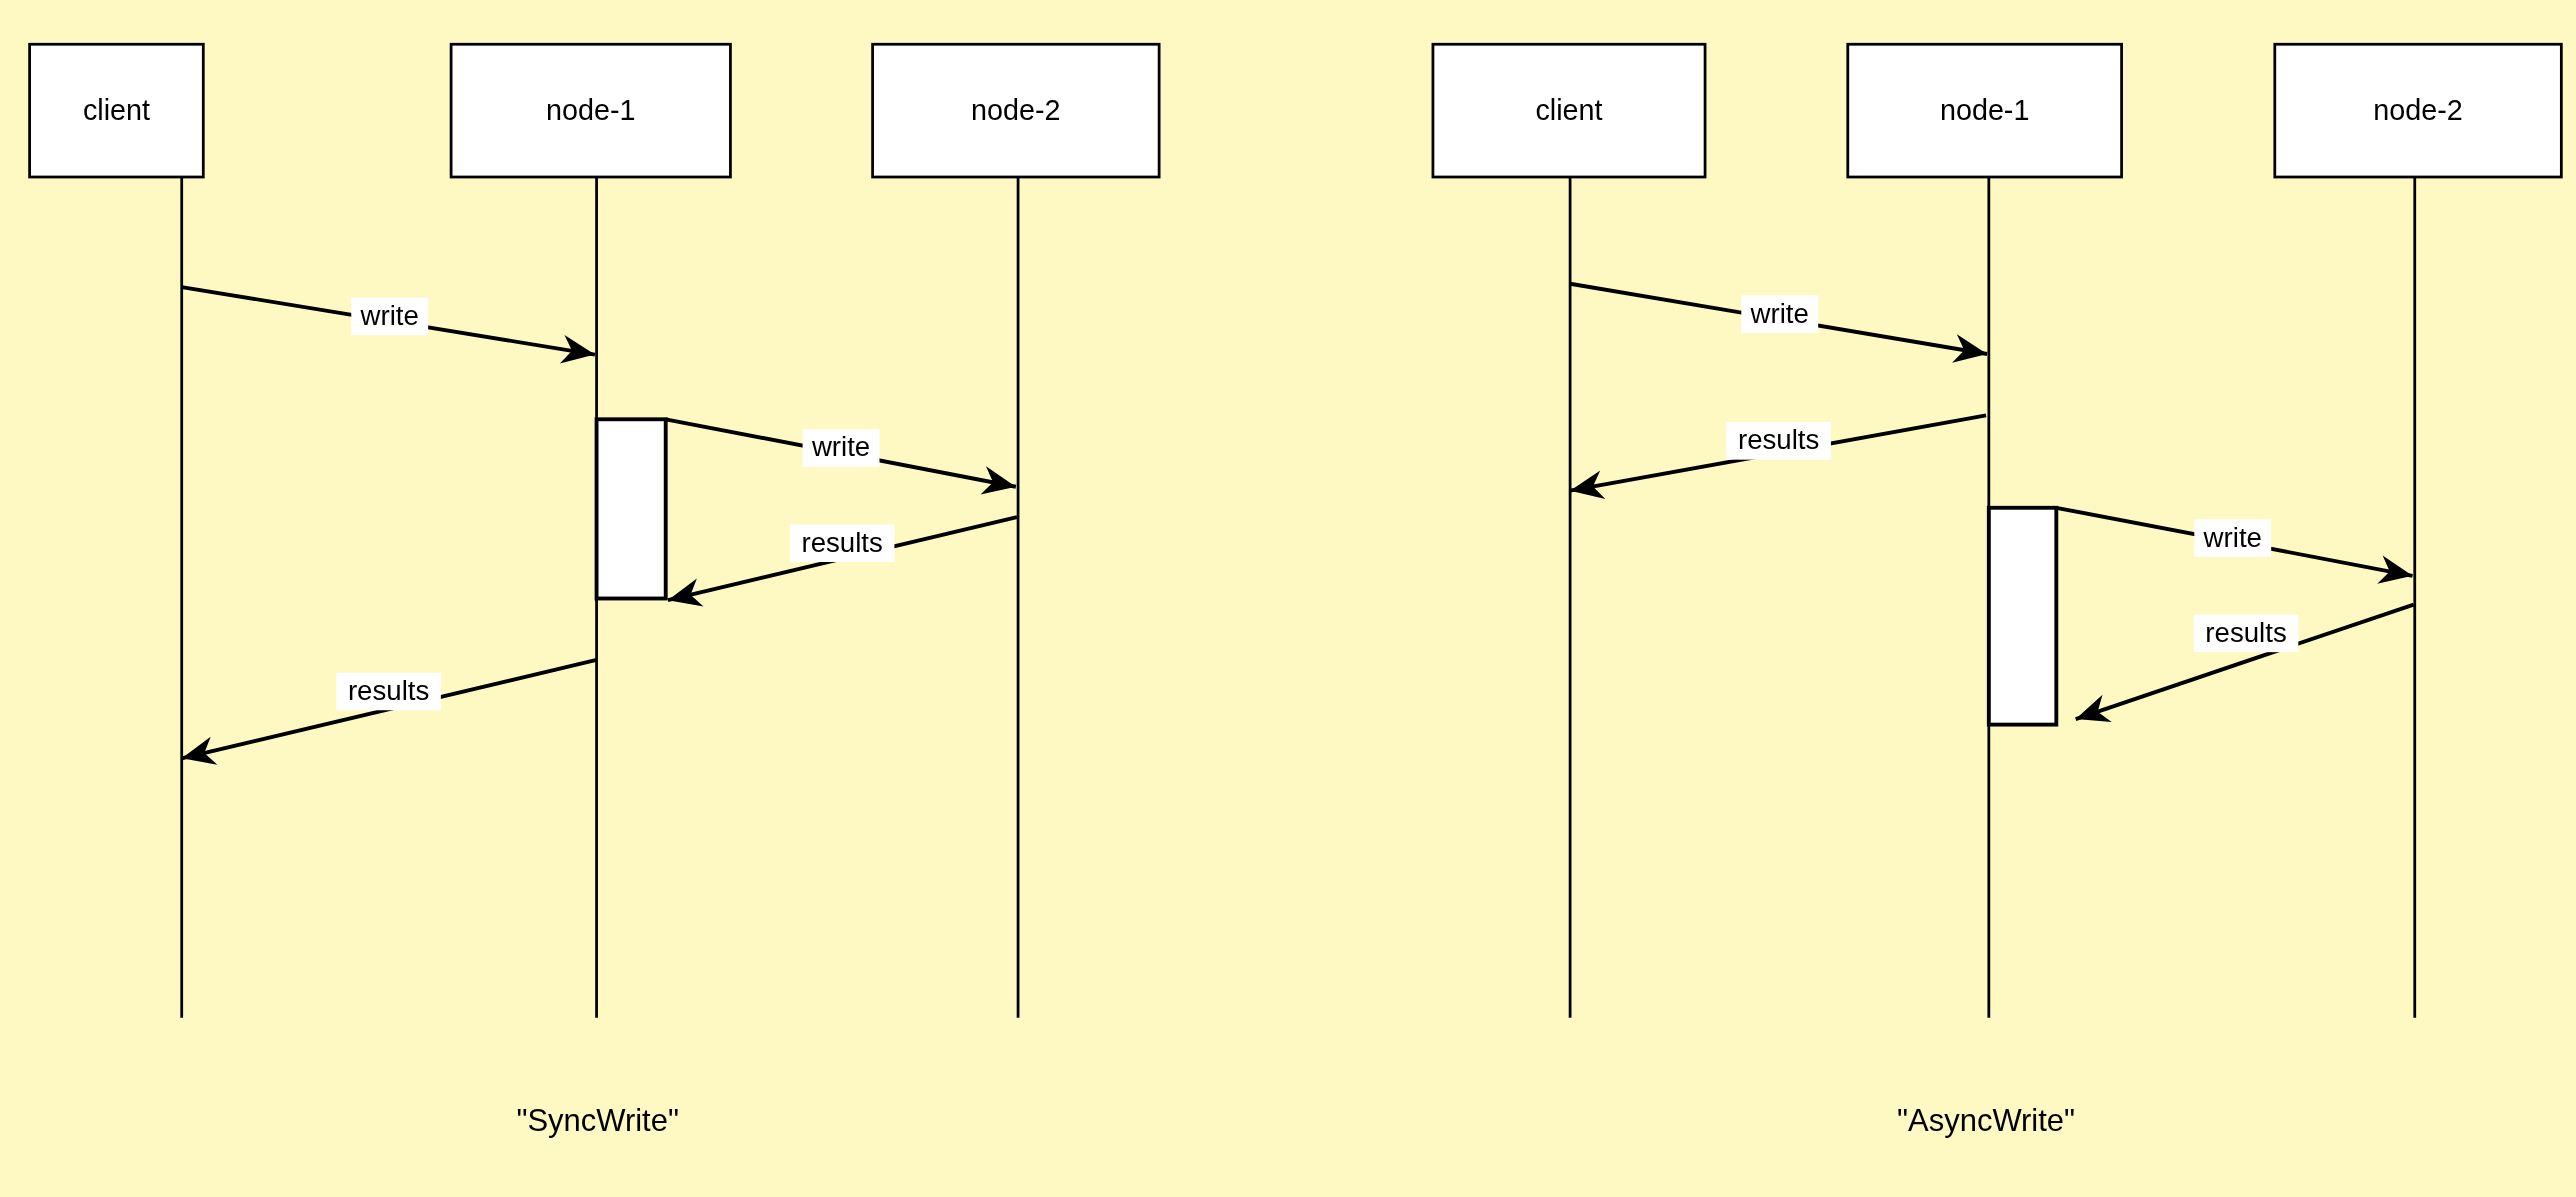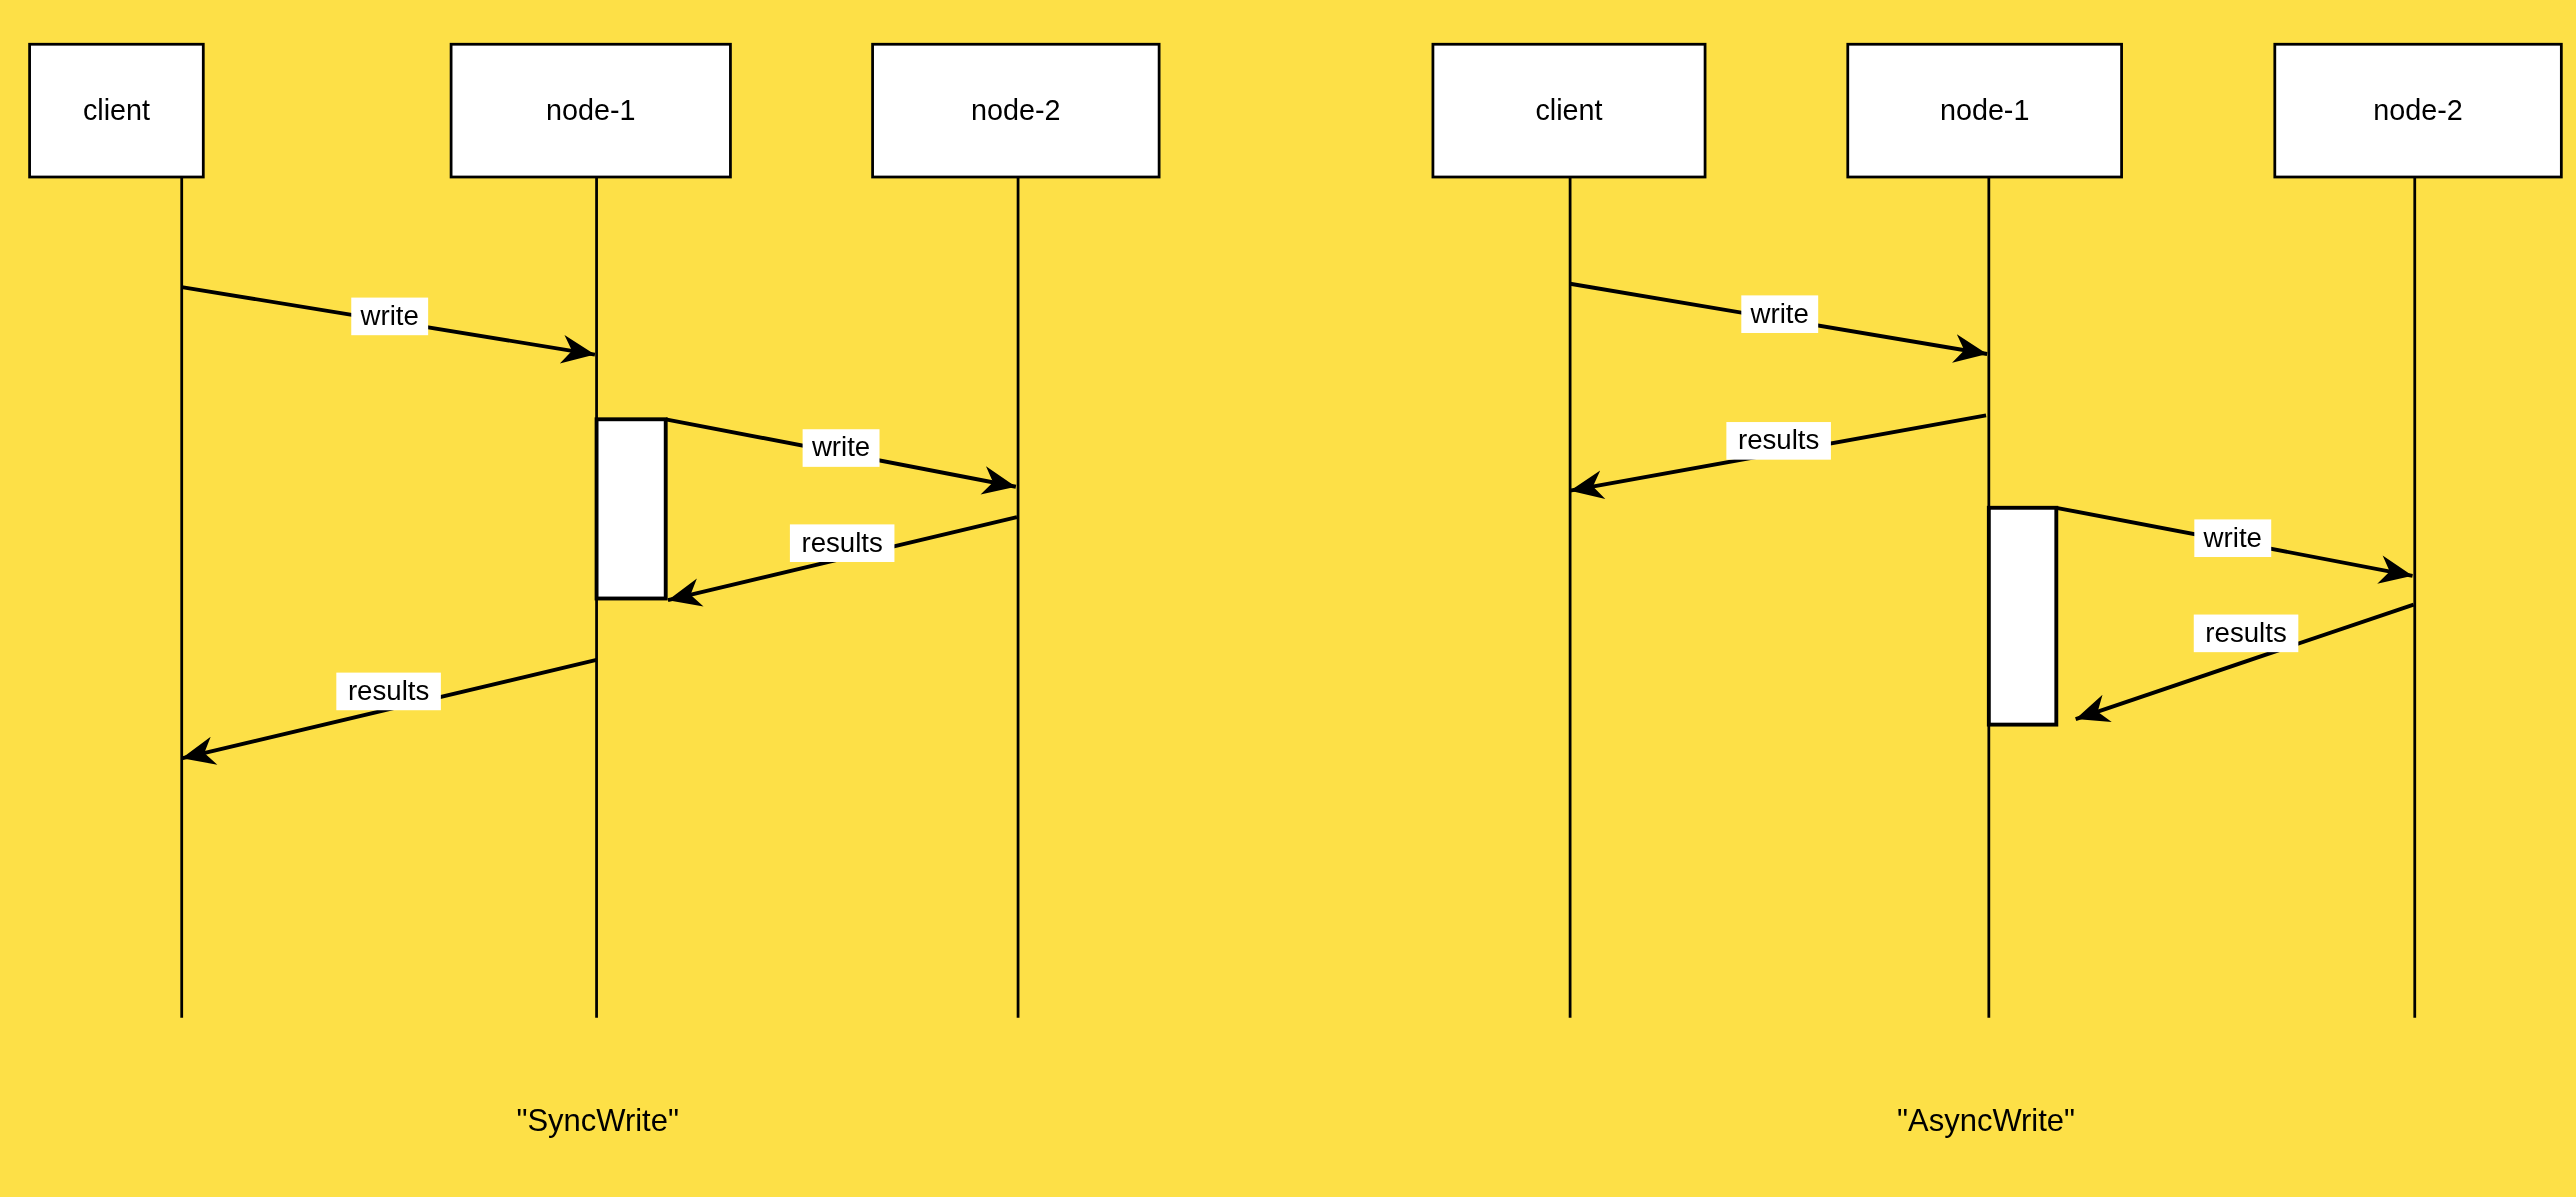--- a/index.html
+++ b/index.html
@@ -9,21 +9,21 @@
     background: #ffffff;
   }
   body {
     font-family: "Liberation Sans", sans-serif;
     color: #000000;
   }
   #canvas {
     position: relative;
     width: 2576px;
     height: 1197px;
-    background: #fde047;
+    background: #fef9c3;
     overflow: hidden;
   }
   svg.diagram-layer {
     position: absolute;
     top: 0;
     left: 0;
     width: 2576px;
     height: 1197px;
   }
   .lifeline-box-rect {

